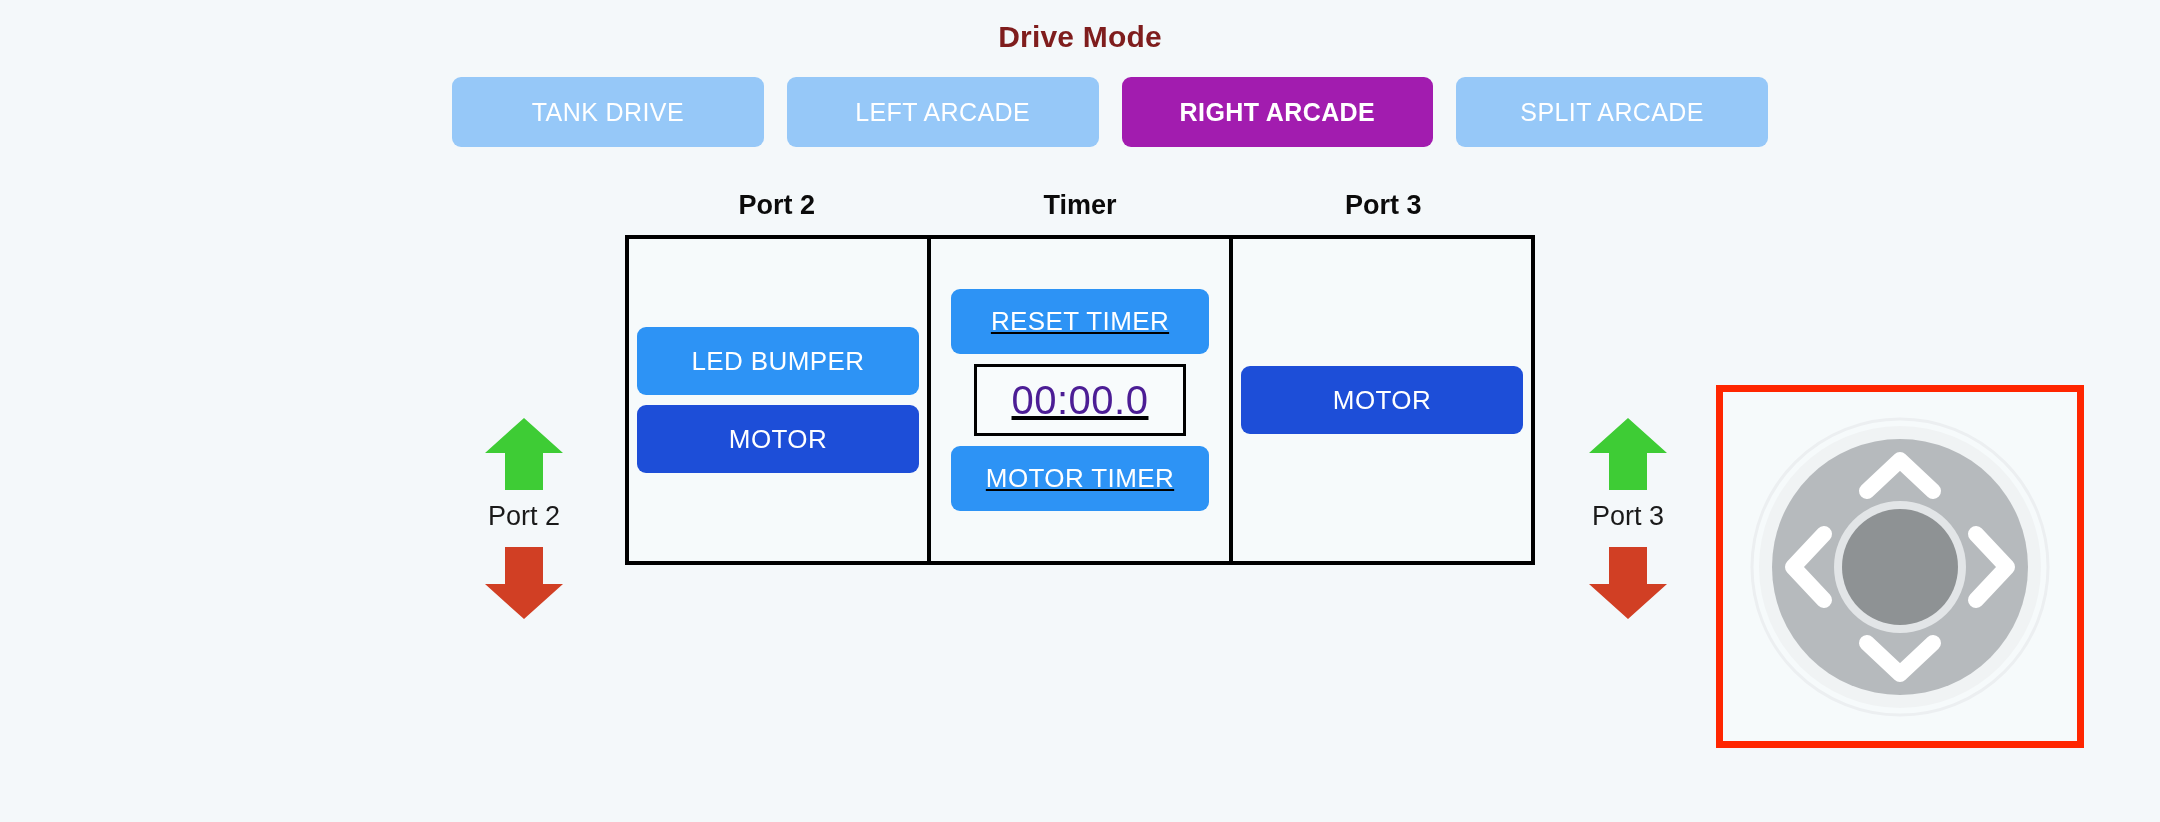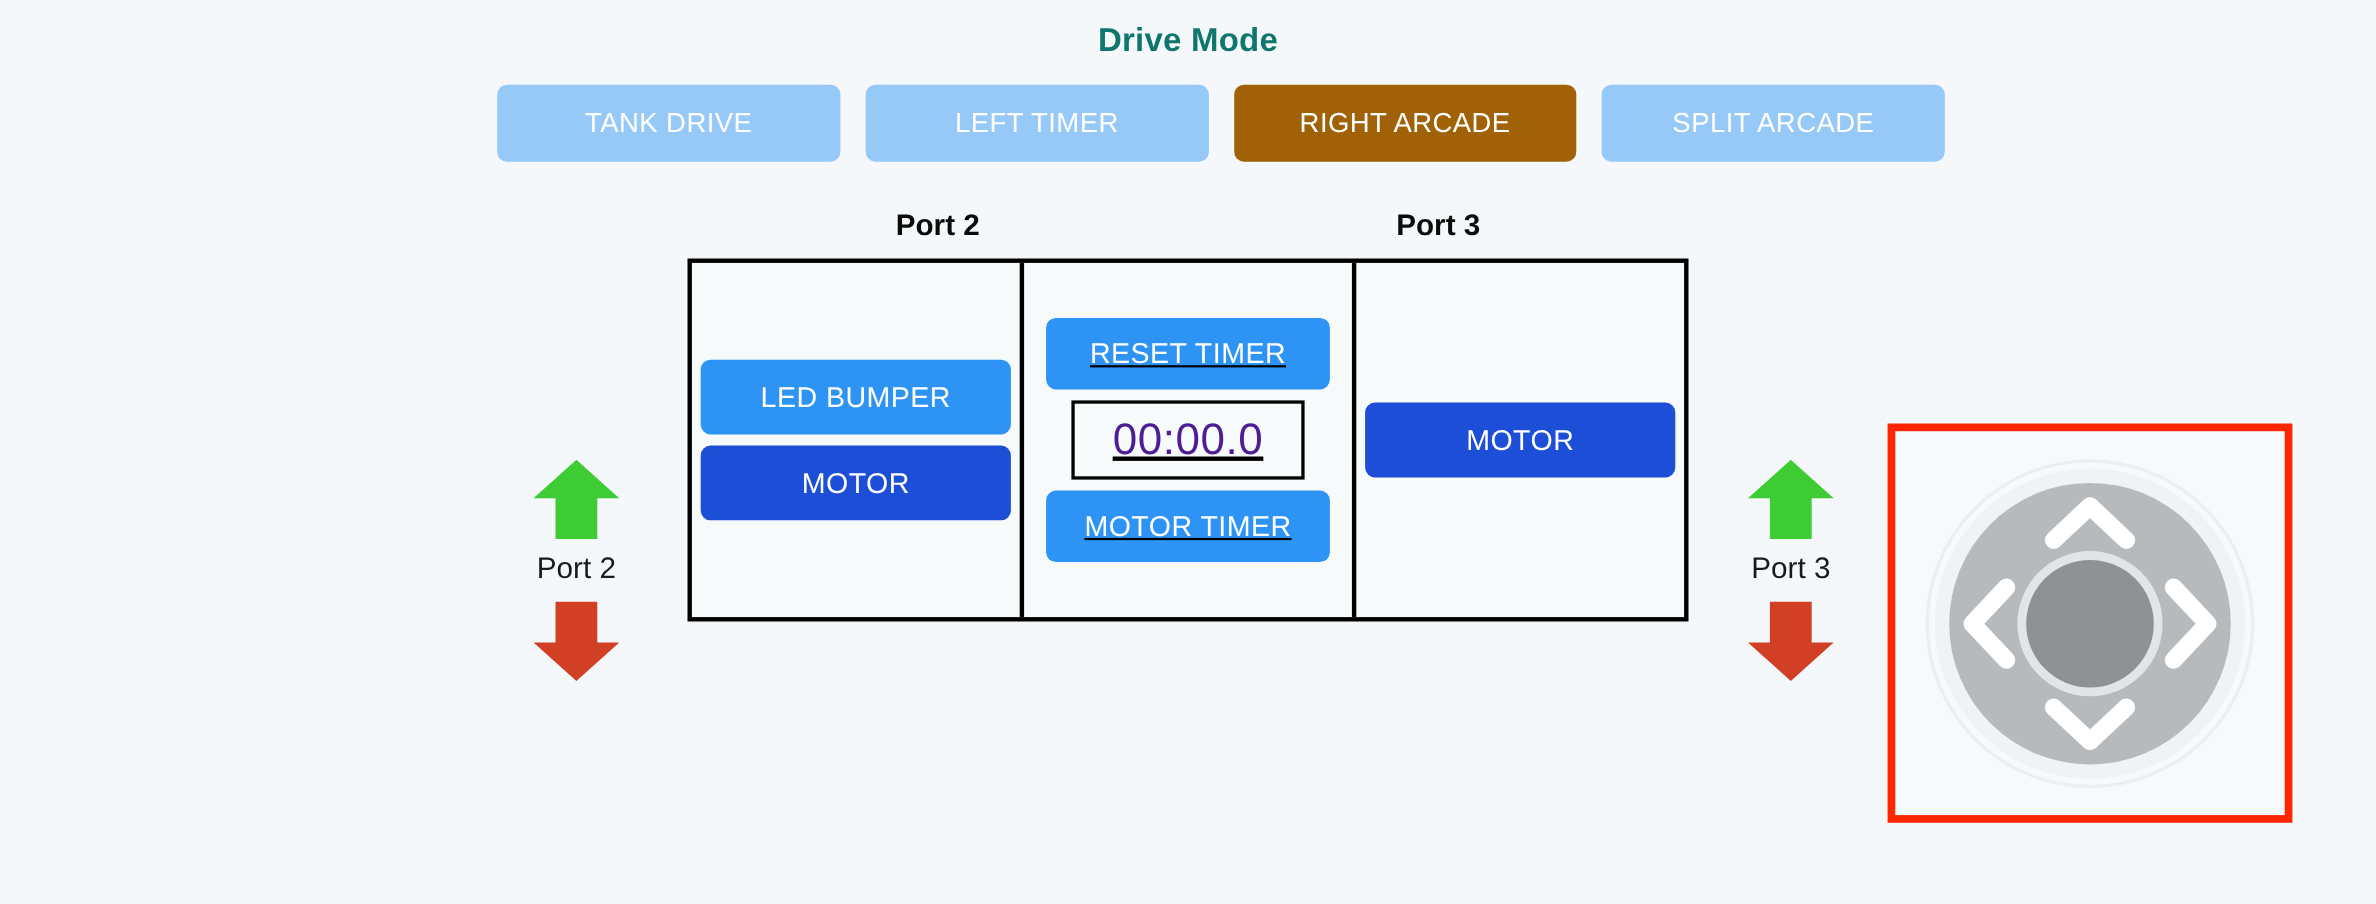--- a/index.html
+++ b/index.html
@@ -18,21 +18,21 @@
 
   
   #drive-mode-title {
     position: absolute;
     top: 20px;
     left: 0;
     width: 2160px;
     text-align: center;
     font-size: 30px;
     font-weight: bold;
-    color: #0f766e;
+    color: #7f1d1d;
     letter-spacing: 0.2px;
   }
 
   #drive-mode-tabs {
     position: absolute;
     top: 77px;
     left: 428px;
     width: 1316px;
     height: 70px;
     display: flex;
@@ -48,21 +48,22 @@
     font-size: 25px;
     font-family: "Liberation Sans", sans-serif;
     letter-spacing: 0.4px;
     display: flex;
     align-items: center;
     justify-content: center;
     cursor: pointer;
     padding: 0;
   }
   .mode-tab.selected {
-    background: #a16207;
+    background: #a21caf;
+    font-weight: bold;
   }
 
   
   #panel-headers {
     position: absolute;
     top: 190px;
     left: 625px;
     width: 910px;
     display: flex;
   }
@@ -201,32 +202,33 @@
 </head>
 <body>
 
 <div id="drive-mode-title">Drive Mode</div>
 
 <div id="drive-mode-tabs">
   <button class="mode-tab">
     <span>TANK DRIVE</span>
   </button>
   <button class="mode-tab">
-    <span>LEFT TIMER</span>
+    <span>LEFT ARCADE</span>
   </button>
   <button class="mode-tab selected">
     <span>RIGHT ARCADE</span>
   </button>
   <button class="mode-tab">
     <span>SPLIT ARCADE</span>
   </button>
 </div>
 
 <div id="panel-headers">
   <div class="panel-header">Port 2</div>
+  <div class="panel-header">Timer</div>
   <div class="panel-header">Port 3</div>
 </div>
 
 <div id="control-panel">
 
   <div class="panel-col">
     <div class="port-stack">
       <button class="port-btn on">
         <span>LED BUMPER</span>
       </button>

